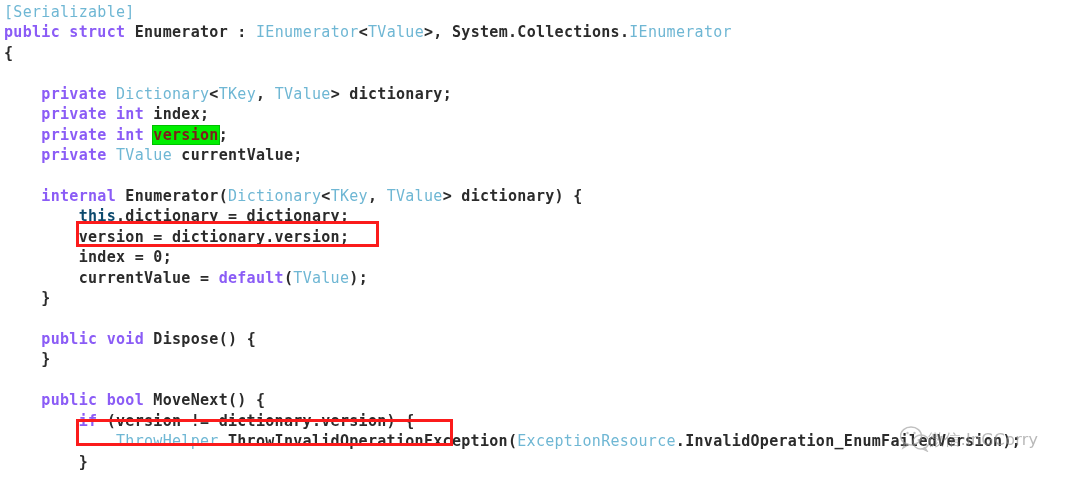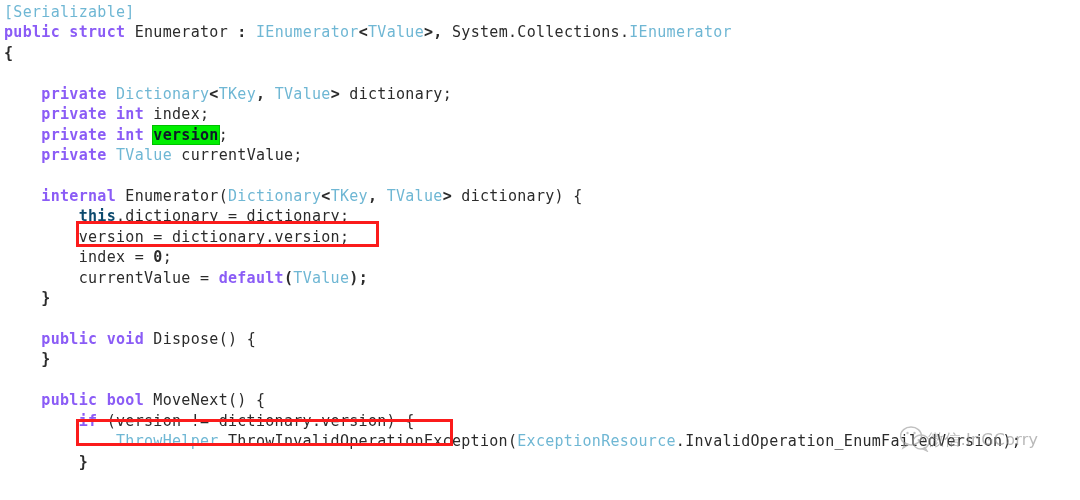--- a/index.html
+++ b/index.html
@@ -25,27 +25,27 @@
     white-space: pre;
     letter-spacing: 0.02em;
   }
   .line {
     height: 20.45px;
     white-space: pre;
   }
   
   .kw   { color: #8b5cf6; font-weight: bold; }
   .type { color: #6fb7d4; }
-  .ident{ color: #2b2b2b; font-weight: normal; }
+  .ident{ color: #2b2b2b; font-weight: bold; }
   .plain{ color: #2b2b2b; font-weight: bold; }
   .num  { color: #2b2b2b; font-weight: bold; }
   .this { color: #0c4a6e; font-weight: bold; text-decoration: underline; }
   .hl-green {
     background: #00ef00;
-    color: #0f172a;
+    color: #7f1d1d;
     font-weight: bold;
     outline: 1px solid #00c000;
   }
 
   
   .redbox {
     position: absolute;
     border: 3px solid #fb1b1b;
     box-sizing: border-box;
     pointer-events: none;

